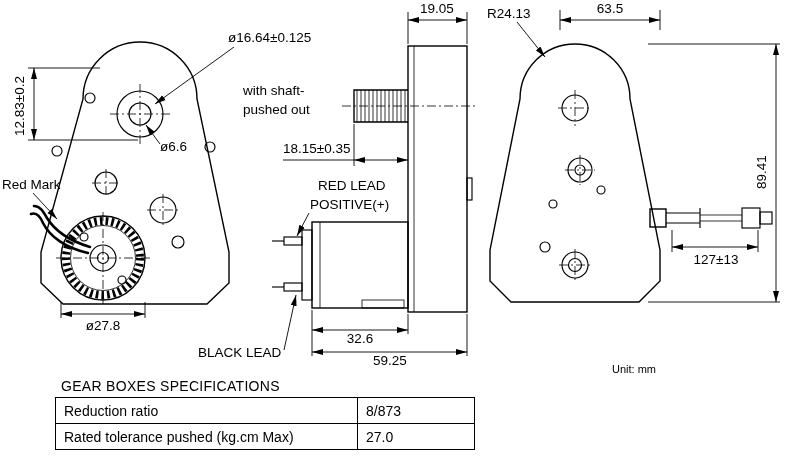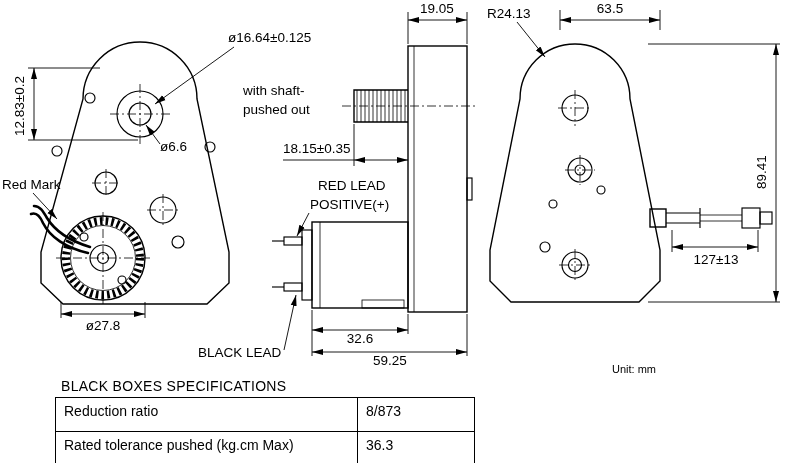--- a/index.html
+++ b/index.html
@@ -13,21 +13,21 @@
   .cl{stroke:#000;stroke-width:.8;fill:none;stroke-dasharray:9 3 2 3;}
   .hatch{stroke:#000;stroke-width:.8;fill:none;}
   .teeth{stroke:#000;stroke-width:8;fill:none;stroke-dasharray:2.6 3.1;}
   .wire{stroke:#000;stroke-width:2.6;fill:none;stroke-linecap:round;}
   .t{font-family:"Liberation Sans",sans-serif;font-size:13.5px;fill:#000;stroke:none;}
   
   .spec{position:absolute;left:55px;top:378px;width:412px;}
   .spec-title{font-size:14px;letter-spacing:.3px;margin:0 0 3px 6px;}
   table.spec-table{border-collapse:collapse;width:411px;table-layout:fixed;}
   table.spec-table td{border:1.6px solid #000;height:25px;font-size:14px;
-                      padding:0 0 8px 8px;vertical-align:middle;}
+                      padding:0 0 0 8px;vertical-align:middle;}
   td.c1{width:293px;} td.c2{width:108px;}
   .unit{position:absolute;left:612px;top:363px;font-size:11px;}
 </style>
 </head>
 <body>
 
 <div class="stage">
 
 <svg width="800" height="463" viewBox="0 0 800 463">
   <defs>
@@ -212,28 +212,28 @@
       <path class="d" d="M672,230 V252 M758,230 V252"></path>
       <line class="d" x1="672" y1="247" x2="758" y2="247" marker-start="url(#as)" marker-end="url(#ae)"></line>
       <text class="t" x="716" y="264" text-anchor="middle">127±13</text>
     </g>
   </g>
 </svg>
 
 <div class="unit">Unit: mm</div>
 
 <div class="spec">
-  <div class="spec-title">BLACK BOXES SPECIFICATIONS</div>
+  <div class="spec-title">GEAR BOXES SPECIFICATIONS</div>
   <table class="spec-table">
     <tbody>
           <tr>
       <td class="c1">Reduction ratio</td>
       <td class="c2">8/873</td>
     </tr>
     <tr>
       <td class="c1">Rated tolerance pushed (kg.cm Max)</td>
-      <td class="c2">36.3</td>
+      <td class="c2">27.0</td>
     </tr>
   </tbody>
       </table>
 </div>
 
 </div>
 
 </body></html>

